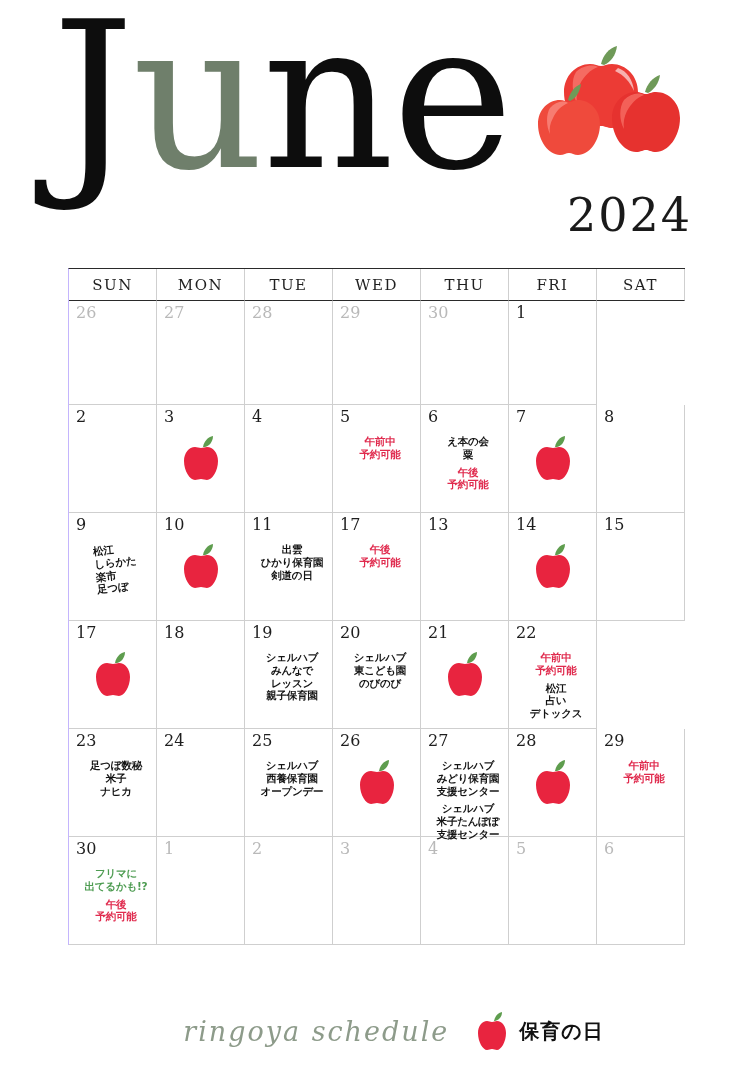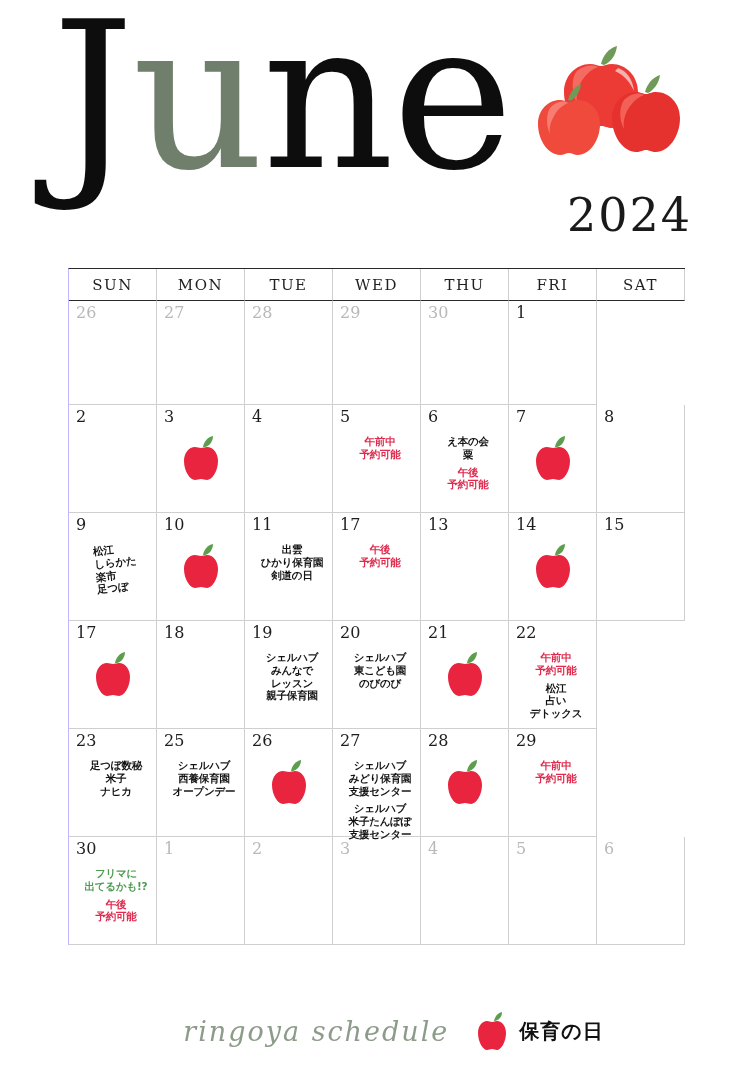--- a/index.html
+++ b/index.html
@@ -369,20 +369,23 @@
       <div class="row week-row">
         <div class="cell">
           <div class="daynum">23</div>
           <div class="notes">
             <div class="note mt">足つぼ数秘
 米子
 ナヒカ</div>
           </div>
         </div>
         <div class="cell">
+          <div class="daynum">24</div>
+        </div>
+        <div class="cell">
           <div class="daynum">25</div>
           <div class="notes">
             <div class="note mt">シェルハブ
 西養保育園
 オープンデー</div>
           </div>
         </div>
         <div class="cell">
           <div class="daynum">26</div>
           <div class="apple-mark"><svg viewBox="0 0 42 46" width="42" height="46">

